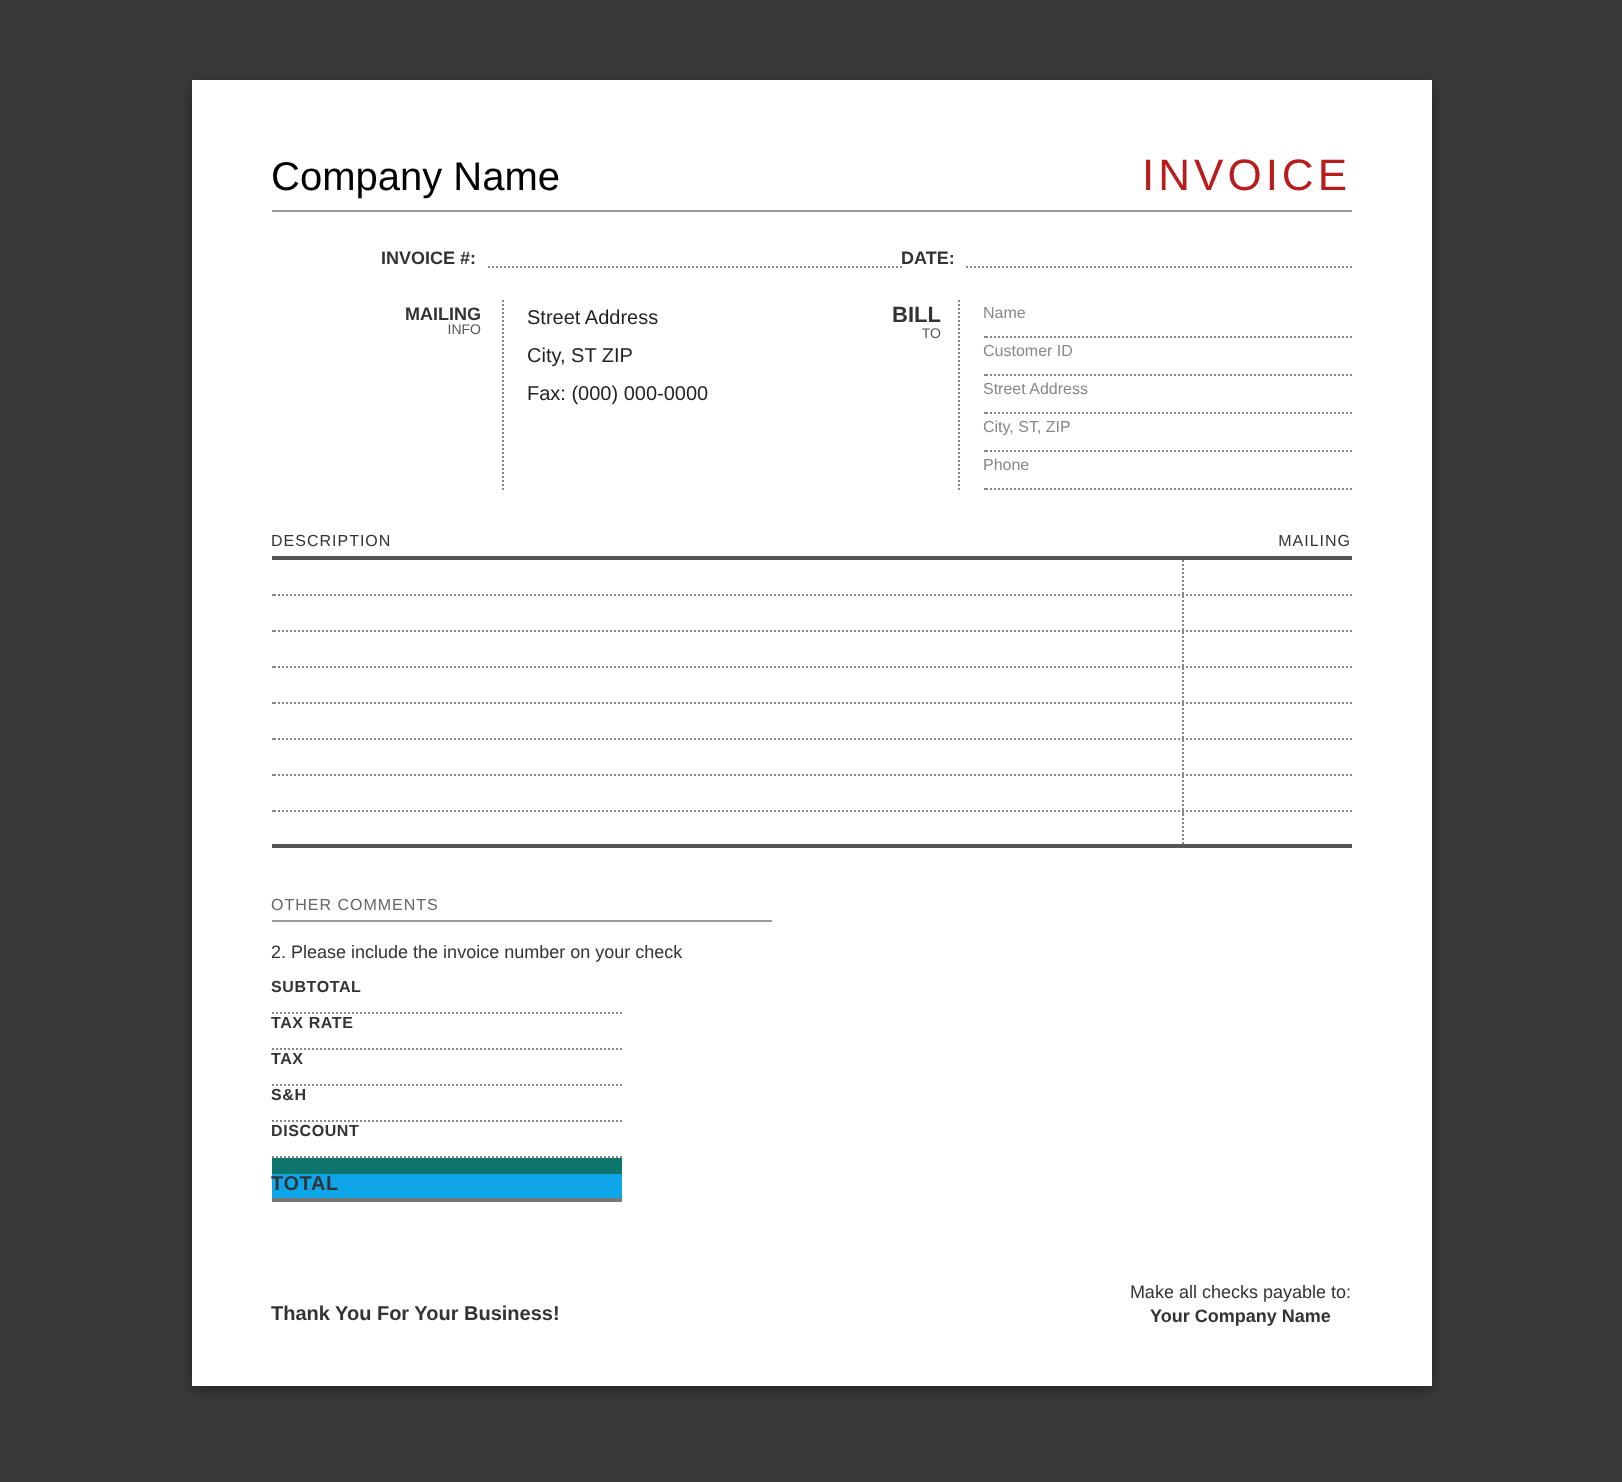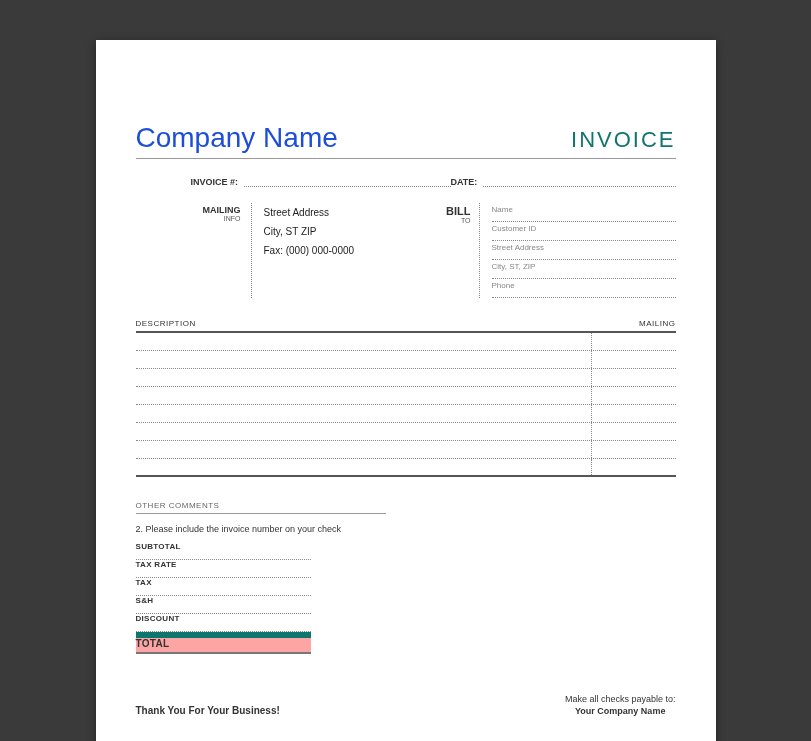--- a/index.html
+++ b/index.html
@@ -21,28 +21,27 @@
   }
   .header-row {
     display: flex;
     justify-content: space-between;
     align-items: baseline;
     border-bottom: 1px solid #999;
     padding-bottom: 4px;
     margin-bottom: 18px;
   }
   .company {
-    font-size: 28px;
-    color: #1d4ed8;
+    font-size: 20px;
+    color: #000000;
     letter-spacing: 0;
-    margin-top: 47px;
   }
   .invoice-title {
     font-size: 22px;
-    color: #0f766e;
+    color: #b91c1c;
     letter-spacing: 2px;
   }
   .meta-row {
     display: flex;
     margin-left: 55px;
     margin-bottom: 16px;
   }
   .meta-field {
     display: flex;
     align-items: center;
@@ -151,24 +150,24 @@
     align-items: flex-start;
   }
   .trow .tl {
     width: 70px;
     font-size: 8px;
     font-weight: bold;
     letter-spacing: 0.3px;
   }
   .trow .tv { flex: 1; }
   .trow.total {
-    border-top: 6px solid #0f766e;
+    border-top: 8px solid #0f766e;
     border-bottom: 2px solid #777;
     height: 22px;
-    background: #fca5a5;
+    background: #0ea5e9;
   }
   .trow.total .tl { font-size: 10px; font-weight: bold; }
   .footer-row {
     display: flex;
     justify-content: space-between;
     align-items: flex-end;
     margin-top: 40px;
   }
   .thanks {
     font-size: 10px;

